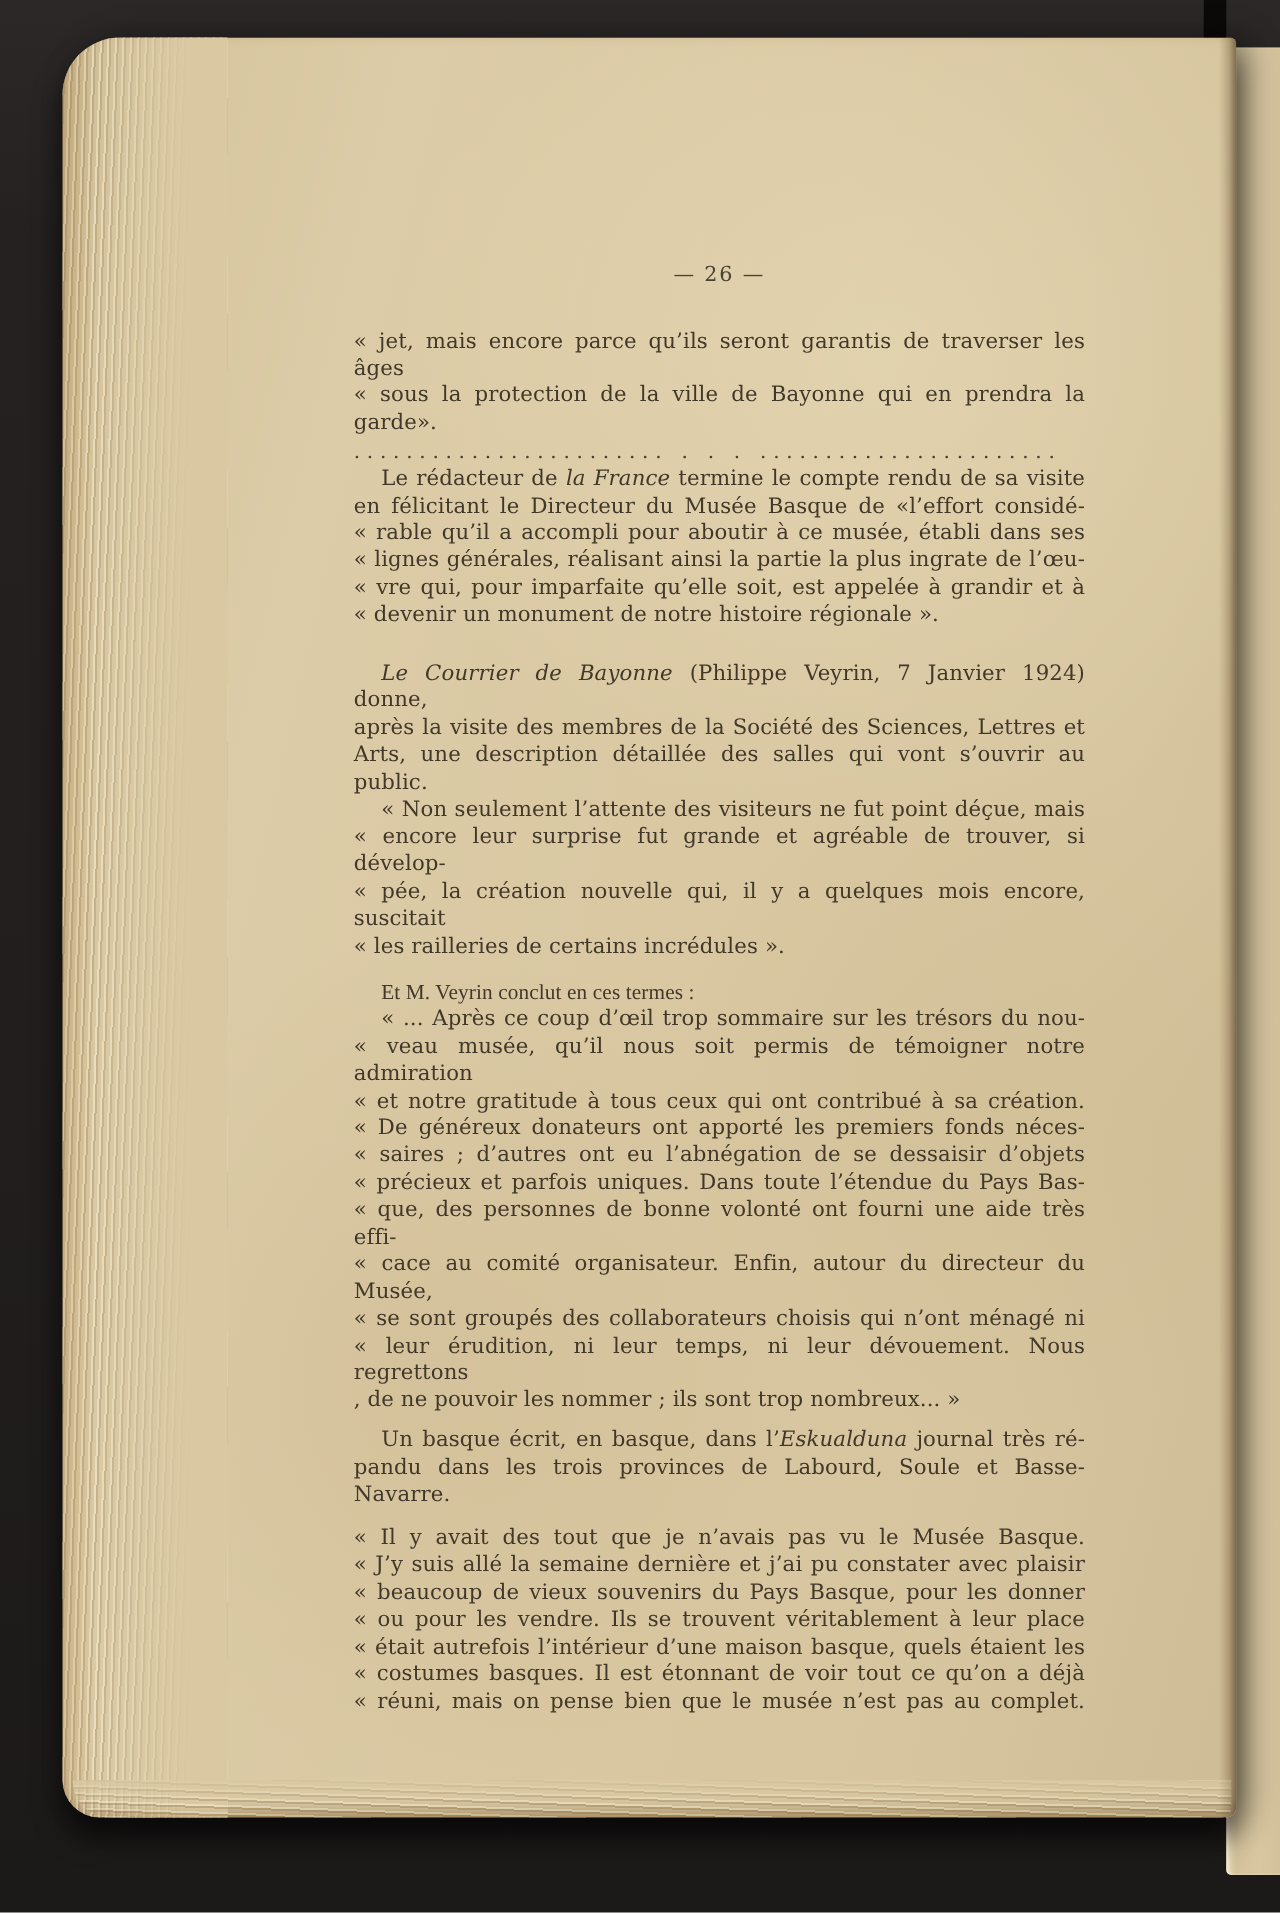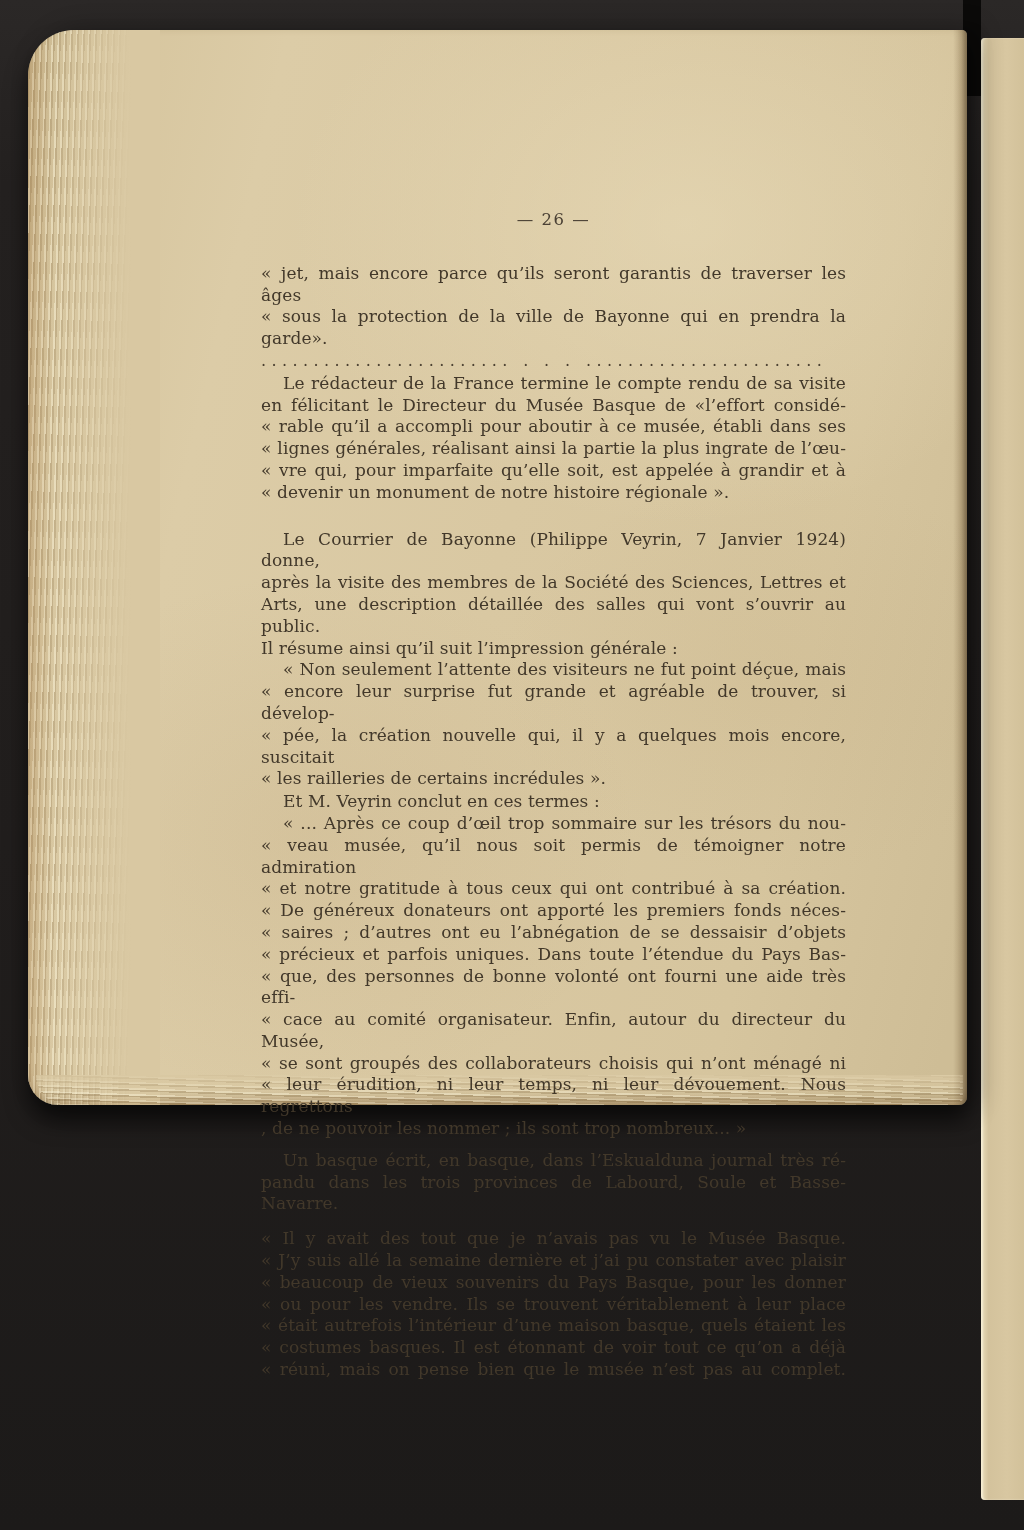--- a/index.html
+++ b/index.html
@@ -19,21 +19,21 @@
   
   .facing-page {
     position:absolute; left:981px; top:38px; width:43px; height:1462px;
     background: linear-gradient(90deg, #e9ddbb 0%, #d3c29c 18%, #d8c7a1 60%, #d2c19a 100%);
     border-radius: 4px 0 0 4px;
     box-shadow: inset 2px 0 2px rgba(255,250,230,0.6);
   }
 
   
   .page {
-    position:absolute; left:28px; top:30px; width:939px; height:1075px;
+    position:absolute; left:50px; top:30px; width:939px; height:1424px;
     background:
       radial-gradient(60% 40% at 70% 18%, rgba(235,222,188,0.5), rgba(235,222,188,0) 70%),
       radial-gradient(50% 35% at 30% 75%, rgba(170,140,95,0.12), rgba(170,140,95,0) 70%),
       radial-gradient(40% 25% at 80% 60%, rgba(190,165,120,0.15), rgba(190,165,120,0) 75%),
       linear-gradient(103deg, #c9b890 0%, #d6c59e 7%, #dccca7 22%, #d9c8a2 50%, #d6c59e 78%, #cebd96 97%);
     border-radius: 46px 5px 8px 30px;
     box-shadow:
       0 16px 22px rgba(0,0,0,0.6),
       10px 0 26px rgba(0,0,0,0.30),
       inset 0 -10px 14px -6px rgba(95,70,40,0.45),
@@ -83,28 +83,28 @@
     letter-spacing:0.1px;
   }
   .pageno {
     text-align:center; margin-bottom:32px;
     font-size:16.5px; letter-spacing:1.5px; color:#4a4034;
   }
   .para { margin:0; padding:0; }
   .line { display:block; }
   .j { text-align:justify; text-align-last:justify; }
   .ind { text-indent:22px; }
-  .em { }
+  .em { font-style:italic; }
   .dots {
     letter-spacing:5.4px; white-space:nowrap; overflow:hidden;
     color:#4a3f30; font-size:16px;
   }
   .mt-b { margin-top:1px; }
   .mt-c { margin-top:25px; }
-  .mt-e1 { margin-top:1px; }
+  .mt-e1 { margin-top:15px;font-family:Liberation Serif, serif; }
   .mt-f { margin-top:10px; }
   .mt-g { margin-top:13px; }
 </style>
 </head>
 <body>
 
 <div class="page-gap"></div>
 <div class="facing-page"></div>
 
 <div class="page">
@@ -128,21 +128,20 @@
       <span class="line j">« rable qu’il a accompli pour aboutir à ce musée, établi dans ses</span>
       <span class="line j">« lignes générales, réalisant ainsi la partie la plus ingrate de l’œu-</span>
       <span class="line j">« vre qui, pour imparfaite qu’elle soit, est appelée à grandir et à</span>
       <span class="line">« devenir un monument de notre histoire régionale ».</span>
     </p>
 
     <p class="para mt-c">
       <span class="line j ind"><span></span><span class="em">Le Courrier de Bayonne</span><span> (Philippe Veyrin, 7 Janvier 1924) donne,</span></span>
       <span class="line j">après la visite des membres de la Société des Sciences, Lettres et</span>
       <span class="line j">Arts, une description détaillée des salles qui vont s’ouvrir au public.</span>
-      <span class="line">Il résume ainsi qu’il suit l’impression générale :</span>
     </p>
 
     <p class="para">
       <span class="line j ind">« Non seulement l’attente des visiteurs ne fut point déçue, mais</span>
       <span class="line j">« encore leur surprise fut grande et agréable de trouver, si dévelop-</span>
       <span class="line j">« pée, la création nouvelle qui, il y a quelques mois encore, suscitait</span>
       <span class="line">« les railleries de certains incrédules ».</span>
     </p>
 
     <p class="para mt-e1">

